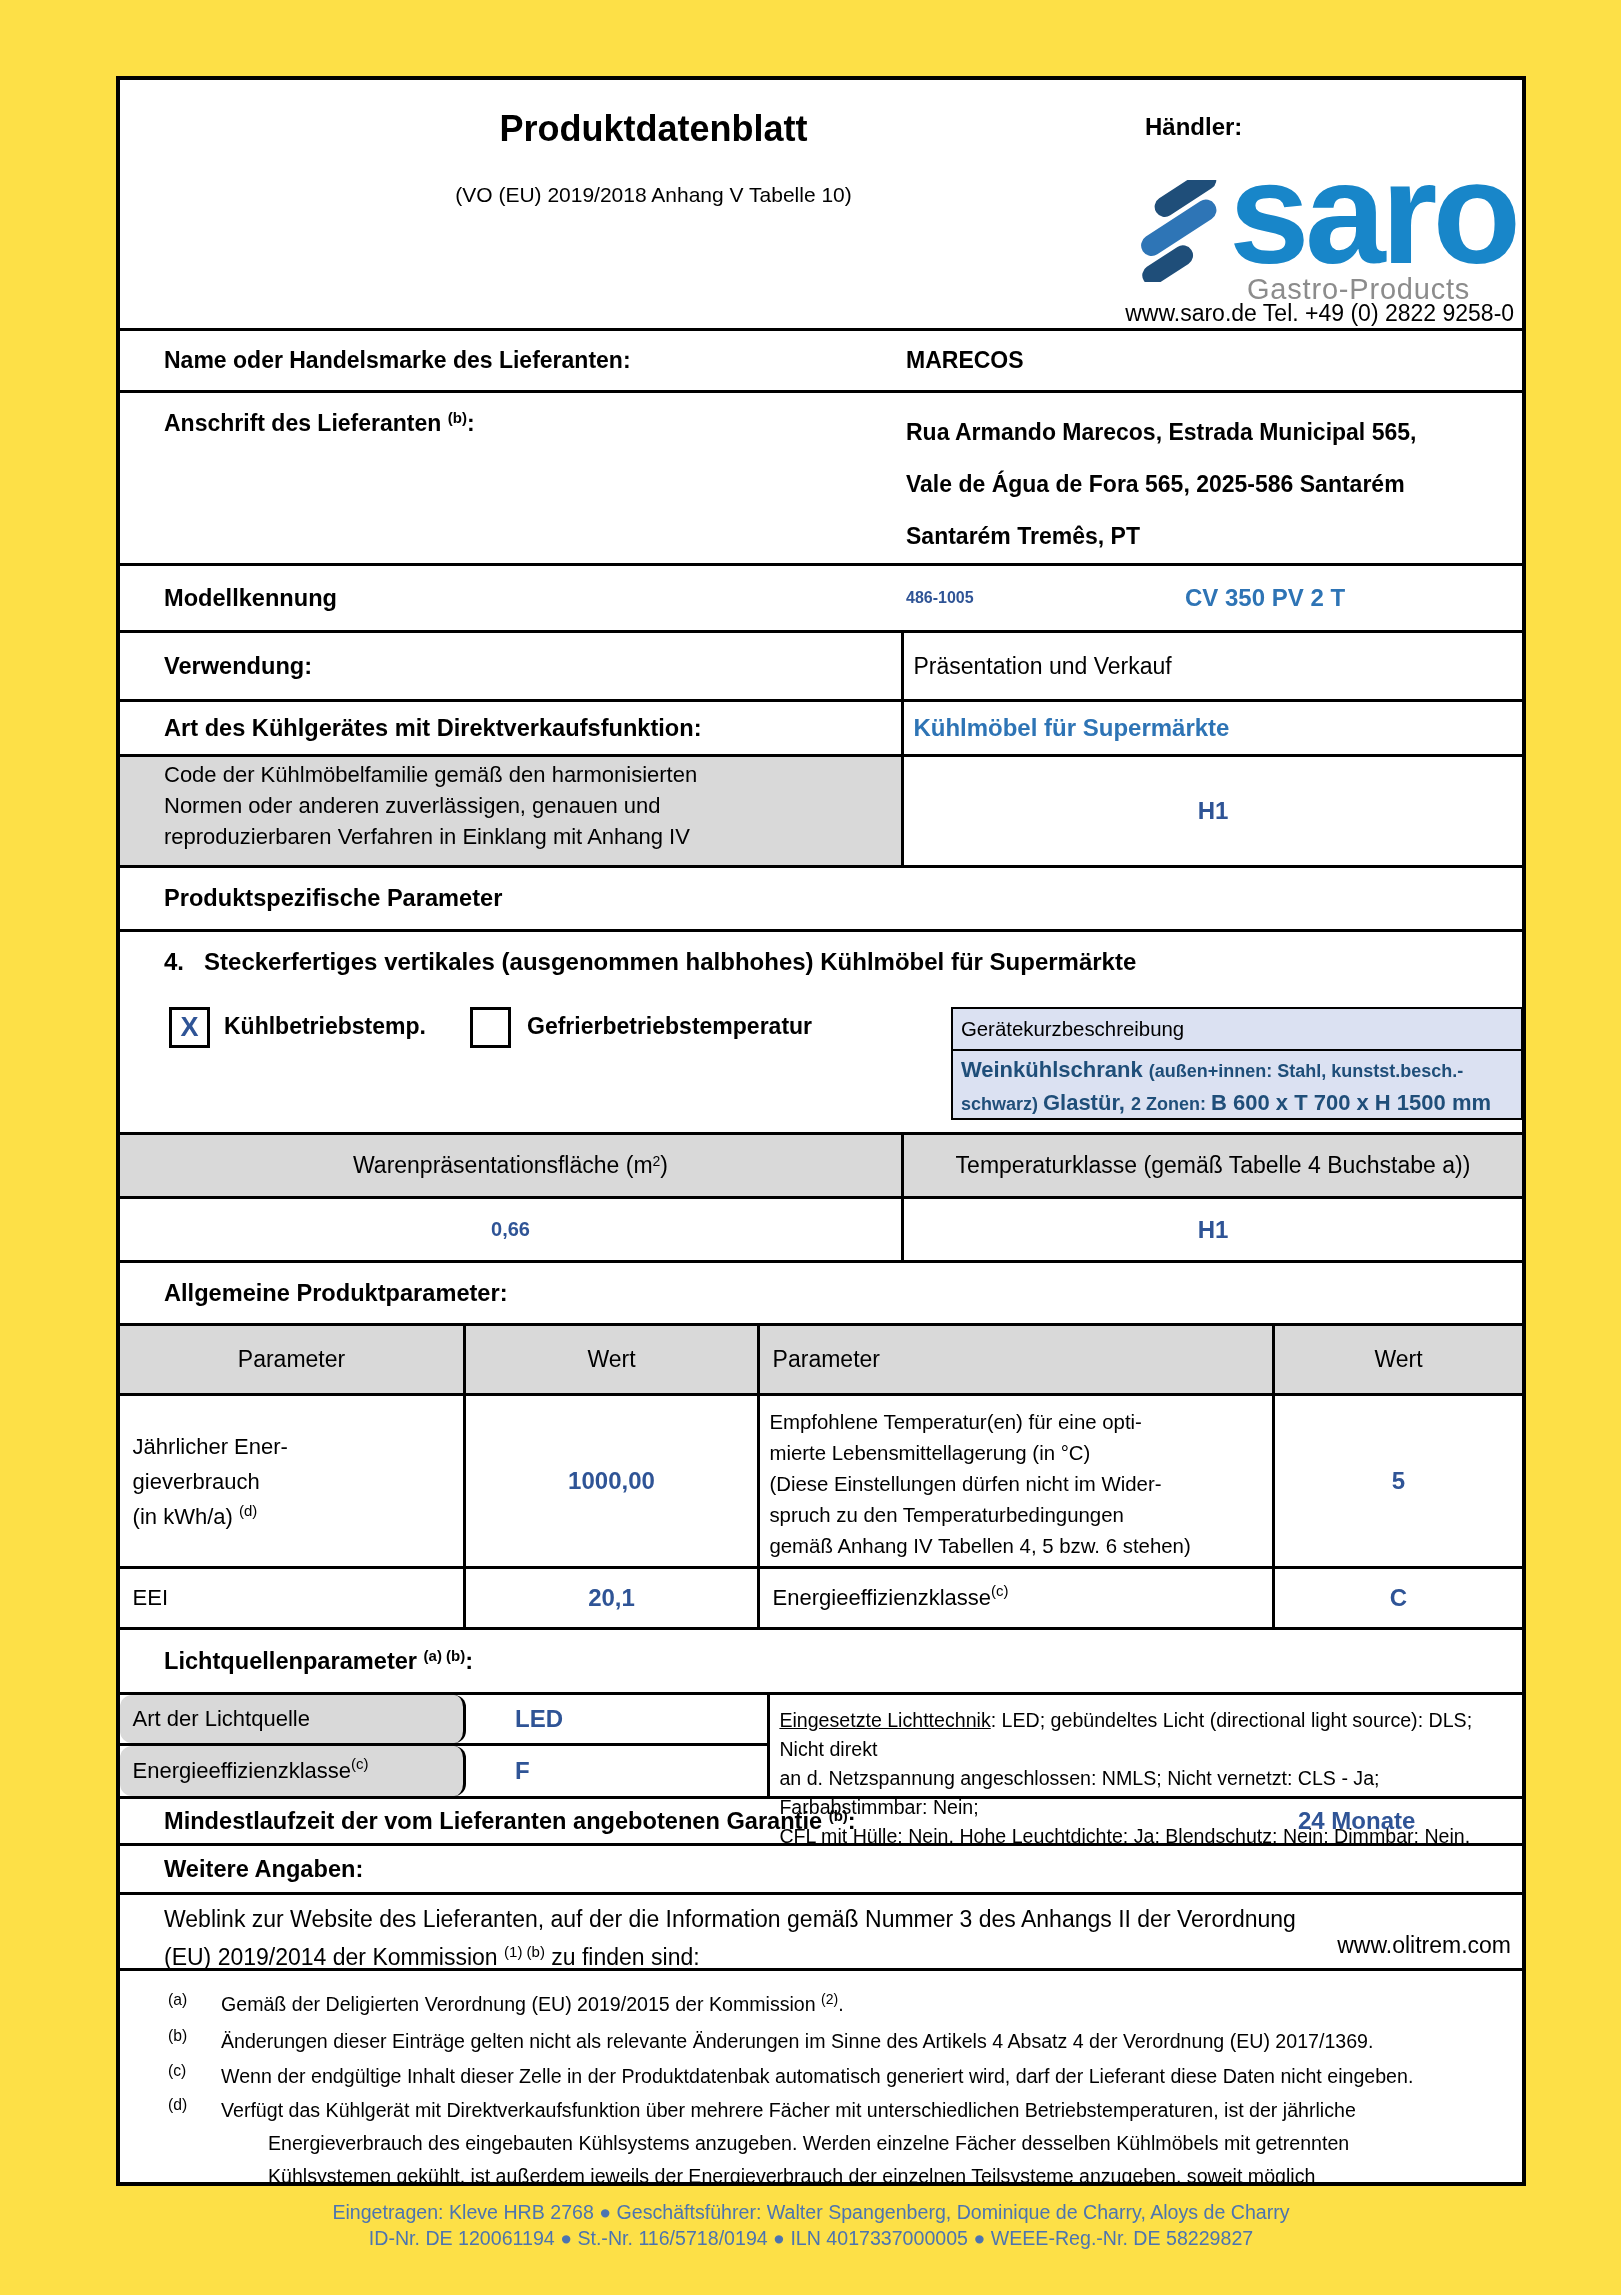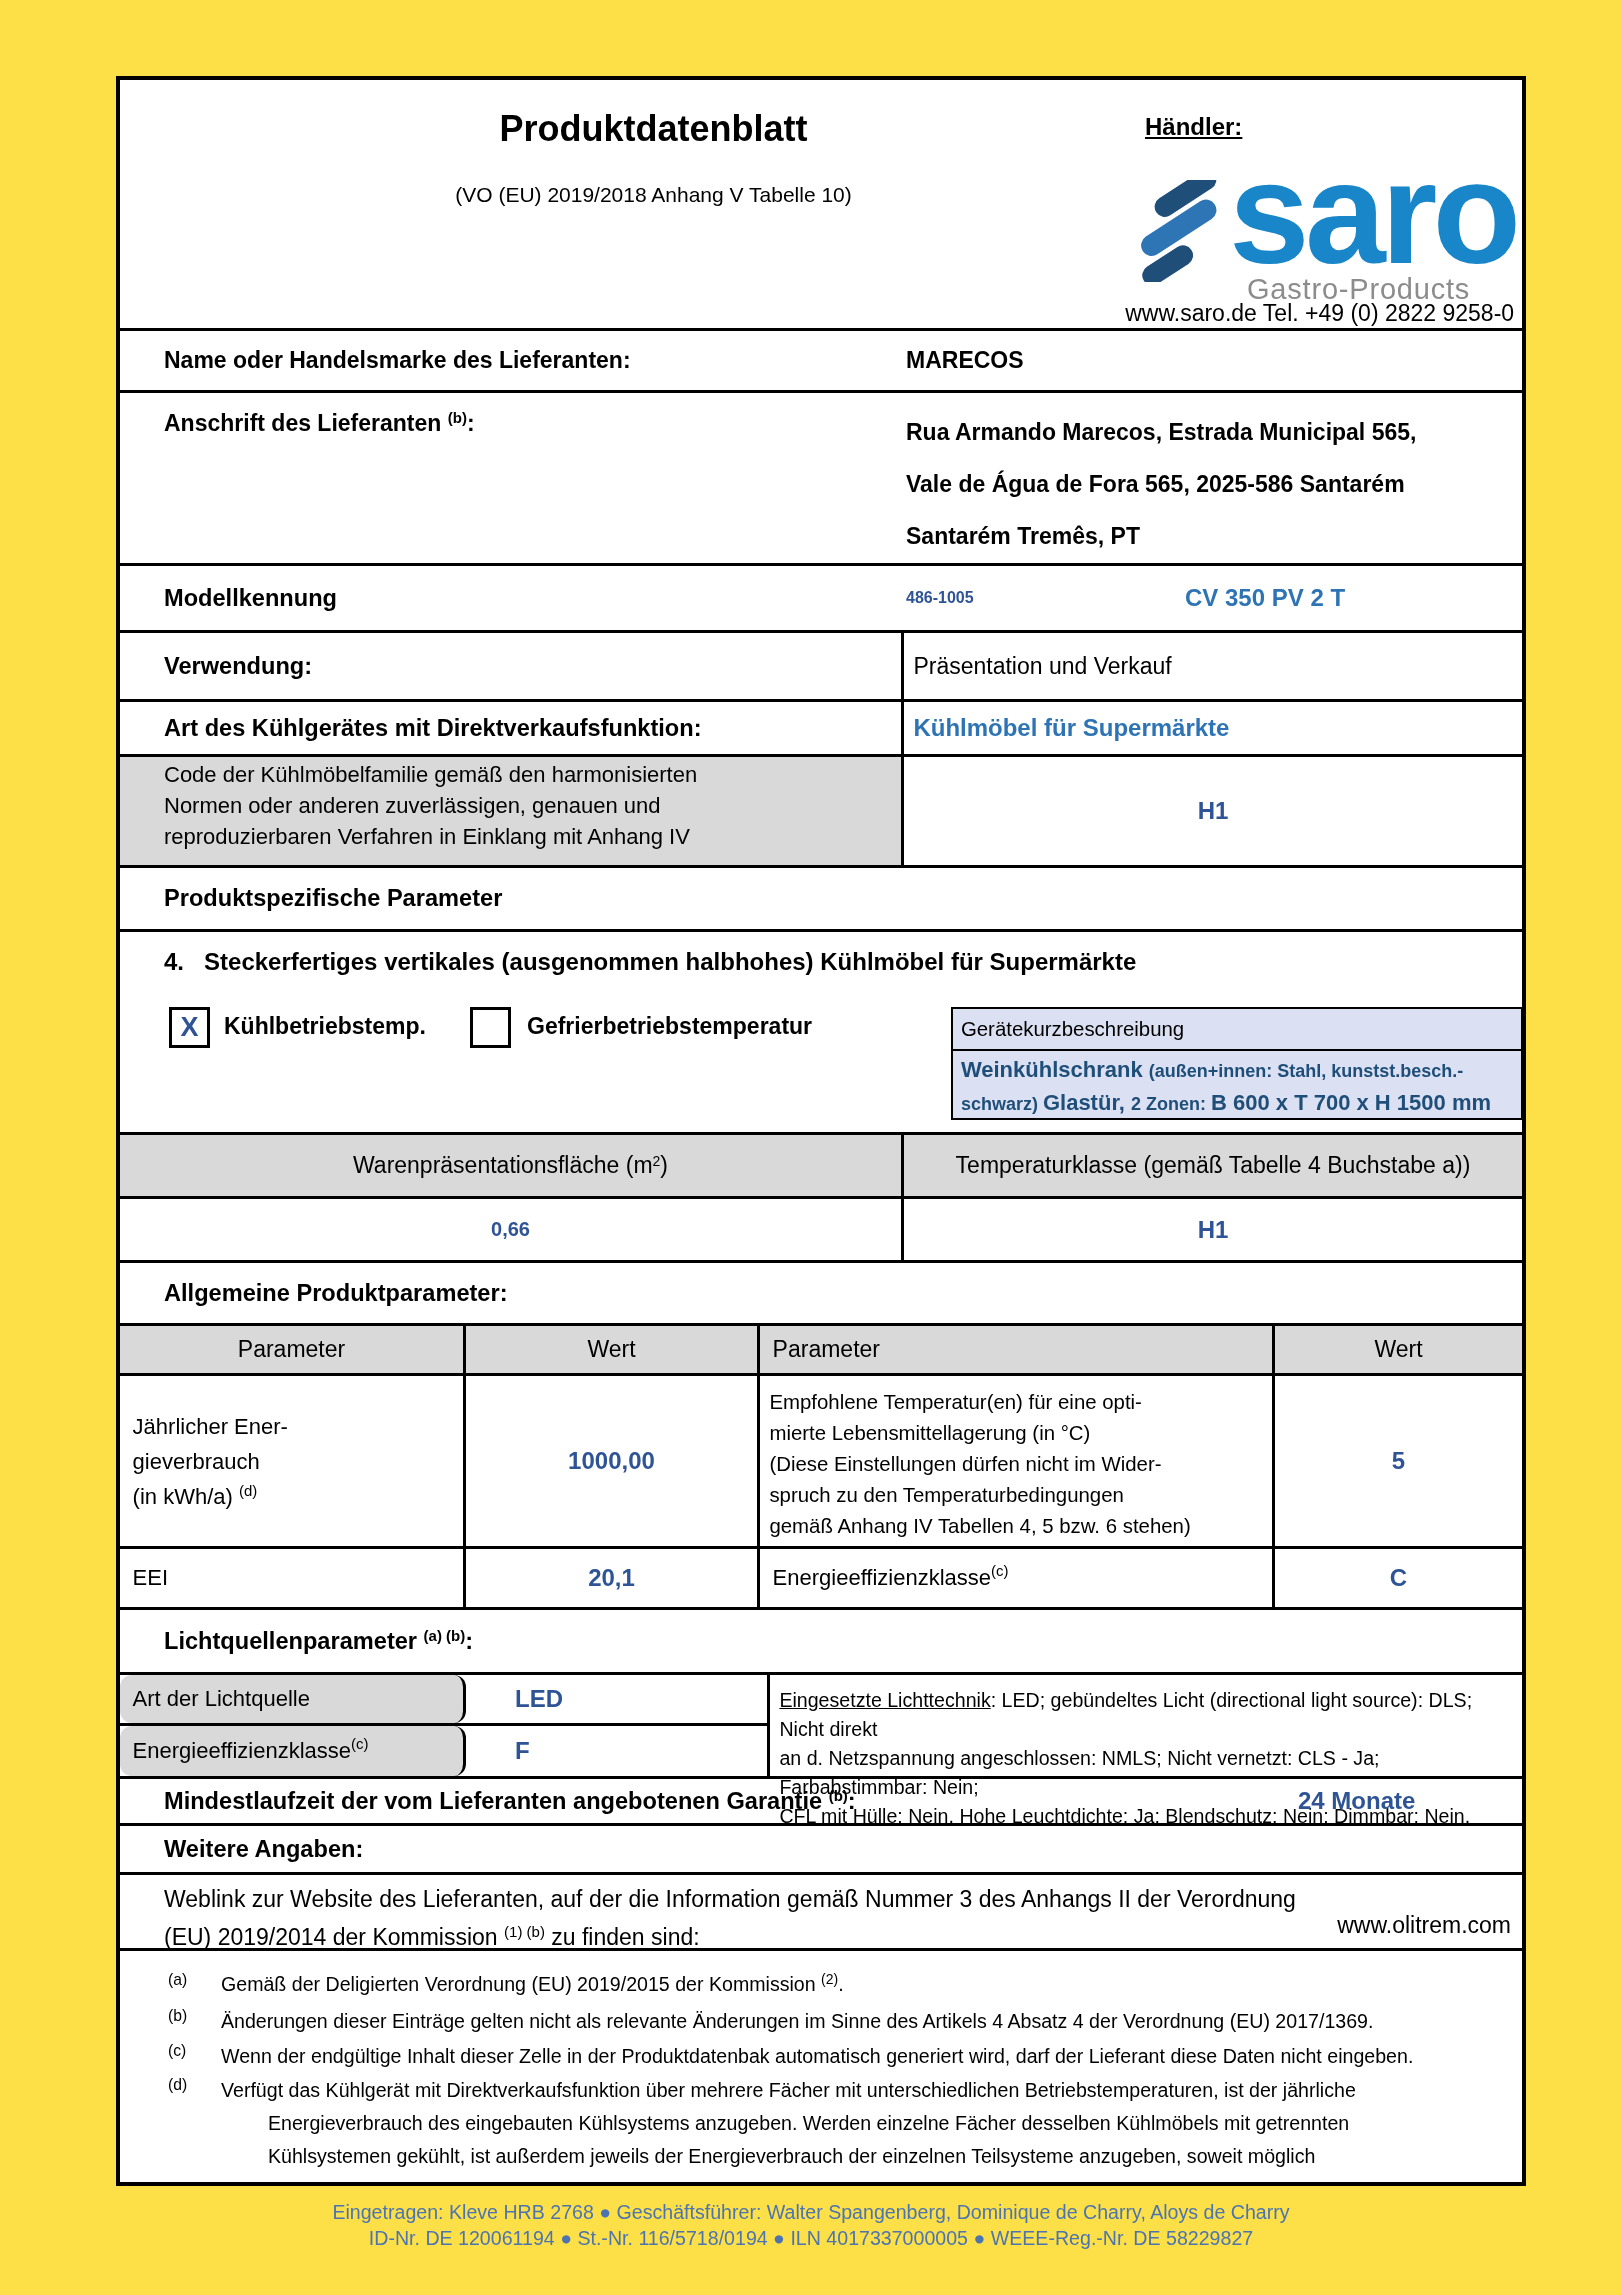--- a/index.html
+++ b/index.html
@@ -14,21 +14,21 @@
   .lblpad{padding-left:44px;}
   .sup{font-size:15px;position:relative;top:-7.9px;}
   .sup2{font-size:14px;position:relative;top:-7px;}
   .blue-dk{color:#2F5496;}
   .blue-md{color:#2E74B5;}
   .gray{background:#D9D9D9;}
   
   .titleblock{position:absolute;left:298px;top:28px;width:471px;text-align:center;}
   .doc-title{font-size:36px;font-weight:bold;}
   .doc-sub{font-size:21px;margin-top:33px;}
-  .dealer{position:absolute;left:1025px;top:33px;font-size:24px;font-weight:bold;text-decoration:underline;}
+  .dealer{position:absolute;left:1025px;top:33px;font-size:24px;font-weight:bold;}
   .logo-icon{position:absolute;left:1017px;top:100px;}
   .logo-word{position:absolute;left:1109px;top:61px;font-size:145px;line-height:1;font-weight:bold;
              color:#1886C9;letter-spacing:-4.7px;}
   .logo-sub{position:absolute;left:1127px;top:193px;font-size:29px;color:#8C8C8C;letter-spacing:0.8px;}
   .contact{position:absolute;right:7.9px;top:220px;font-size:23px;}
   
   .cols{display:flex;height:100%;}
   .c-left{width:784px;border-right:3.1px solid #000;box-sizing:border-box;display:flex;align-items:center;}
   .c-right{flex:1;display:flex;align-items:center;padding-left:9.4px;}
   .val-abs{position:absolute;left:786px;top:0;height:100%;display:flex;align-items:center;}
@@ -196,21 +196,21 @@
         <div class="c-right" style="justify-content:center;padding-left:0;">
           <span class="b blue-dk" style="font-size:24px;">H1</span>
         </div>
       </div>
     </div>
 
     <div class="row flexc" style="height:63px;">
       <span class="b lblpad" style="font-size:23.6px;">Allgemeine Produktparameter:</span>
     </div>
 
-    <div class="row gray" style="height:50px;">
+    <div class="row gray" style="height:70px;">
       <div class="t4">
         <div class="c1 cell-center" style="font-size:23px;">Parameter</div>
         <div class="c2 cell-center" style="font-size:23px;">Wert</div>
         <div class="c3 cell-left" style="font-size:23px;">Parameter</div>
         <div class="c4 cell-center" style="font-size:23px;">Wert</div>
       </div>
     </div>
 
     <div class="row" style="height:173px;">
       <div class="t4">

